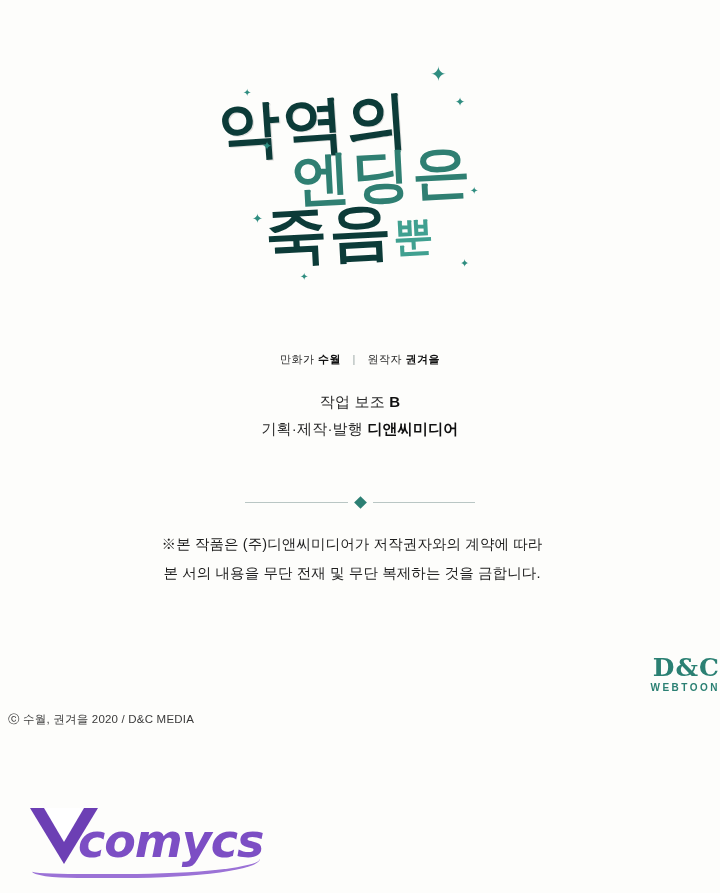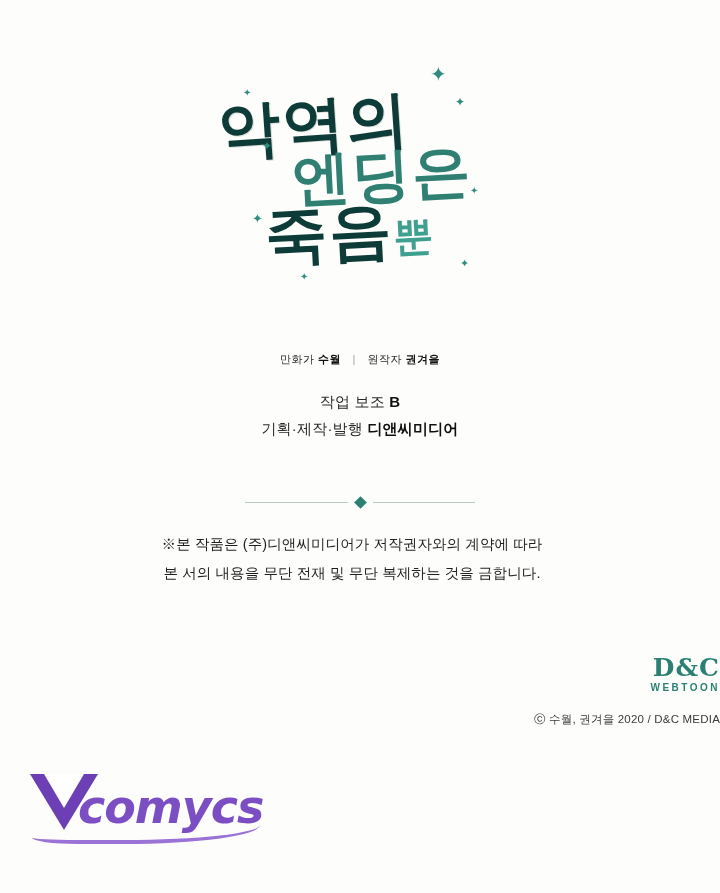--- a/index.html
+++ b/index.html
@@ -183,31 +183,31 @@
     font-weight: bold;
     letter-spacing: 2.5px;
     color: #2b8073;
     margin-top: 1px;
   }
   .copyright {
     position: absolute;
     top: 712px;
     left: 8px;
     right: 0;
-    text-align: right;
+    text-align: left;
     font-size: 11.5px;
     color: #3a3a3a;
     letter-spacing: 0.2px;
   }
 
   
   .watermark {
     position: absolute;
     left: 30px;
-    top: 772px;
+    top: 806px;
     width: 230px;
     height: 70px;
   }
   .wm-v {
     position: absolute;
     left: 0;
     top: 2px;
     width: 0;
     height: 0;
     border-left: 34px solid transparent;

